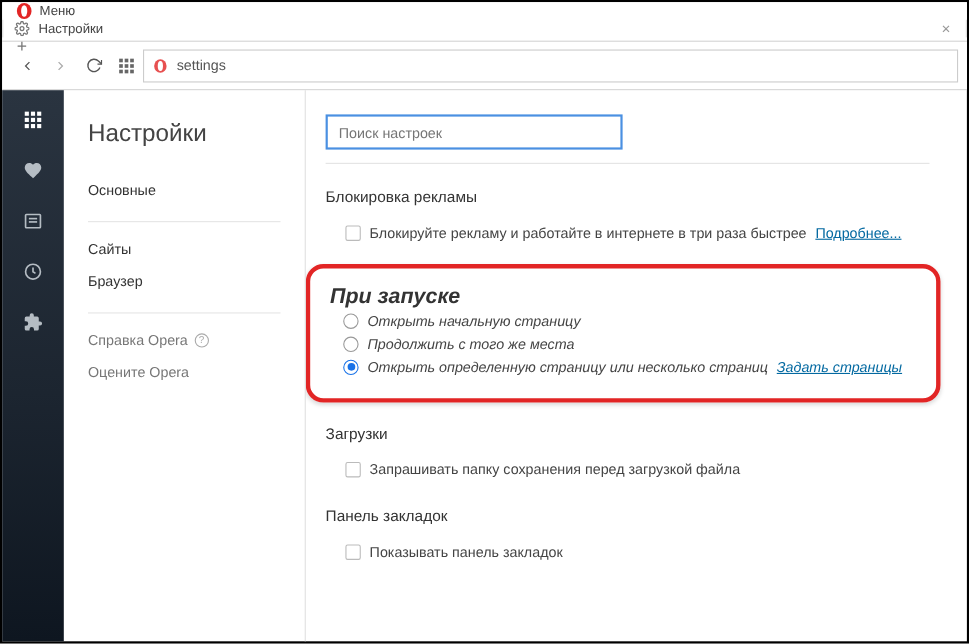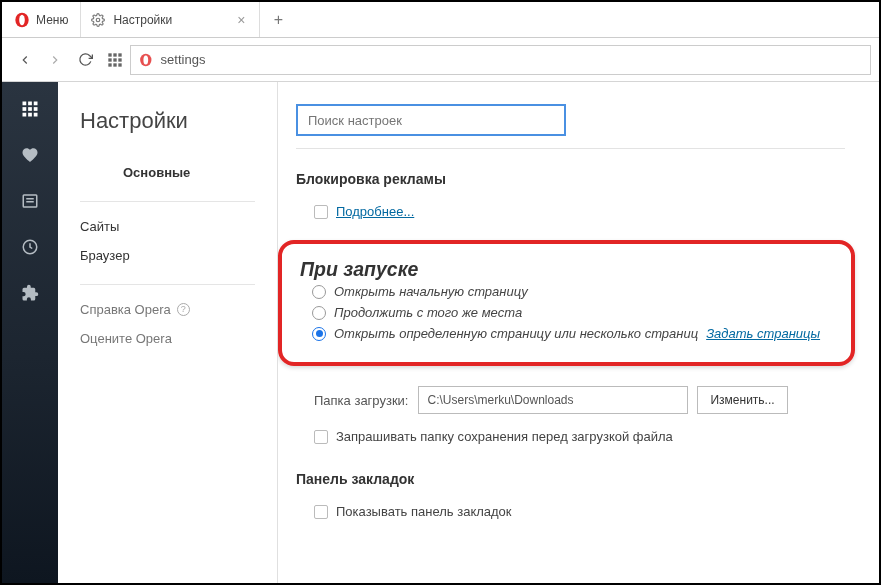--- a/index.html
+++ b/index.html
@@ -1,20 +1,20 @@
 <!DOCTYPE html>
 <html><head>
 <meta charset="utf-8">
 <style>
   * { box-sizing: border-box; margin: 0; padding: 0; }
   body { font-family: Arial, sans-serif; font-size: 13px; color: #333; background: #000; }
   .wrap { width: 881px; height: 585px; margin: 0 auto; background: #fff; position: relative; border: 2px solid #000; }
 
   
-  .titlebar { height: 36px; background: #fff; display: flex; align-items: stretch; border-bottom: 1px solid #ccc; }
+  .titlebar { height: 36px; background: #fff; display: flex; align-items: stretch; border-bottom: 1px solid #ccc; flex-direction: column; }
   .menu-btn { display: flex; align-items: center; padding: 0 12px; gap: 6px; cursor: pointer; }
   .opera-o { width: 16px; height: 16px; }
   .menu-btn span { font-size: 12px; color: #444; }
   .tab { display: flex; align-items: center; padding: 0 10px; border-right: 1px solid #ddd; border-left: 1px solid #ddd; min-width: 180px; gap: 8px; }
   .tab .gear { color: #777; }
   .tab-title { font-size: 12px; color: #444; flex: 1; }
   .tab-close { color: #999; cursor: pointer; font-size: 14px; padding: 0 4px; }
   .newtab { display: flex; align-items: center; justify-content: center; width: 36px; color: #777; cursor: pointer; font-size: 16px; }
 
   
@@ -28,32 +28,32 @@
   
   .main { display: flex; height: calc(100% - 80px); }
   .iconbar { width: 56px; background: linear-gradient(180deg, #2a3440 0%, #1c2530 55%, #0e1620 100%); display: flex; flex-direction: column; align-items: center; padding-top: 18px; gap: 28px; }
   .iconbar .item { color: #cfd6dc; opacity: .85; cursor: pointer; }
   .iconbar .item.active { opacity: 1; color: #fff; }
   .iconbar svg { width: 18px; height: 18px; display: block; }
 
   .sidebar { width: 220px; border-right: 1px solid #e0e0e0; padding: 26px 22px 0 22px; }
   .sidebar h1 { font-size: 22px; font-weight: 400; color: #444; margin-bottom: 24px; }
   .sidebar .sec { font-size: 13px; color: #333; padding: 7px 0; cursor: pointer; }
-  .sidebar .sec.bold { font-weight: bold; margin-left: 43px; }
+  .sidebar .sec.bold { font-weight: normal; }
   .sidebar .hairline { border-top: 1px solid #e5e5e5; margin: 14px 0 10px 0; }
   .sidebar .help { color: #777; display: flex; align-items: center; gap: 6px; }
   .help-q { width: 13px; height: 13px; border: 1px solid #aaa; border-radius: 50%; color: #aaa; display: inline-flex; align-items: center; justify-content: center; font-size: 9px; line-height: 1; }
 
   .content { flex: 1; padding: 22px 34px 0 18px; overflow: auto; }
   .searchbox { width: 270px; height: 32px; border: 2px solid #4a90e2; padding: 0 10px; display: flex; align-items: center; margin-bottom: 12px; }
   .searchbox input { border: none; outline: none; width: 100%; font-size: 13px; color: #a21caf; }
   .divider { border-top: 1px solid #e3e3e3; margin: 4px 0 22px 0; }
 
   .section { margin-bottom: 24px; }
-  .section h2 { font-size: 14px; font-weight: bold; color: #333; margin-bottom: 14px; }
+  .section h2 { font-size: 14px; font-weight: normal; color: #333; margin-bottom: 14px; }
   .row { display: flex; align-items: center; gap: 8px; padding: 3px 0 3px 18px; font-size: 13px; color: #444; }
   .chk { width: 14px; height: 14px; border: 1px solid #bbb; border-radius: 2px; background: #fff; display: inline-block; flex-shrink: 0; }
   .link { color: #0369a1; text-decoration: underline; cursor: pointer; }
   .radio { width: 14px; height: 14px; border: 1px solid #999; border-radius: 50%; display: inline-flex; align-items: center; justify-content: center; flex-shrink: 0; }
   .radio.checked { border-color: #1a73e8; }
   .radio.checked::after { content: ""; width: 7px; height: 7px; background: #1a73e8; border-radius: 50%; }
 
   .highlight { border: 4px solid #e22525; border-radius: 16px; padding: 14px 16px 18px 10px; margin: -6px -10px 20px -18px; box-shadow: 0 2px 4px rgba(0,0,0,.15); font-style: italic; }
   .highlight .row { padding-left: 20px; }
   .highlight h2 { padding-left: 8px; }
@@ -185,20 +185,21 @@
 
       <div class="searchbox">
         <input type="text" placeholder="Поиск настроек" style="">
       </div>
       <div class="divider"></div>
 
       <div class="section">
         <h2>Блокировка рекламы</h2>
         <div class="row">
           <span class="chk"></span>
+          <span>Блокируйте рекламу и работайте в интернете в три раза быстрее</span>
           <span class="link">Подробнее...</span>
         </div>
       </div>
 
       <div class="highlight">
         <h2>При запуске</h2>
         <div class="row">
           <span class="radio"></span>
           <span>Открыть начальную страницу</span>
         </div>
@@ -207,25 +208,21 @@
           <span>Продолжить с того же места</span>
         </div>
         <div class="row">
           <span class="radio checked"></span>
           <span>Открыть определенную страницу или несколько страниц</span>
           <span class="link">Задать страницы</span>
         </div>
       </div>
 
       <div class="section">
-        <div class="dl-row">
-          <span class="dl-label">Папка загрузки:</span>
-          <input class="dl-input" value="C:\Users\merku\Downloads" style="">
-          <button class="dl-btn">Изменить...</button>
-        </div>
+        <h2>Загрузки</h2>
         <div class="row">
           <span class="chk"></span>
           <span>Запрашивать папку сохранения перед загрузкой файла</span>
         </div>
       </div>
 
       <div class="section">
         <h2>Панель закладок</h2>
         <div class="row">
           <span class="chk"></span>

